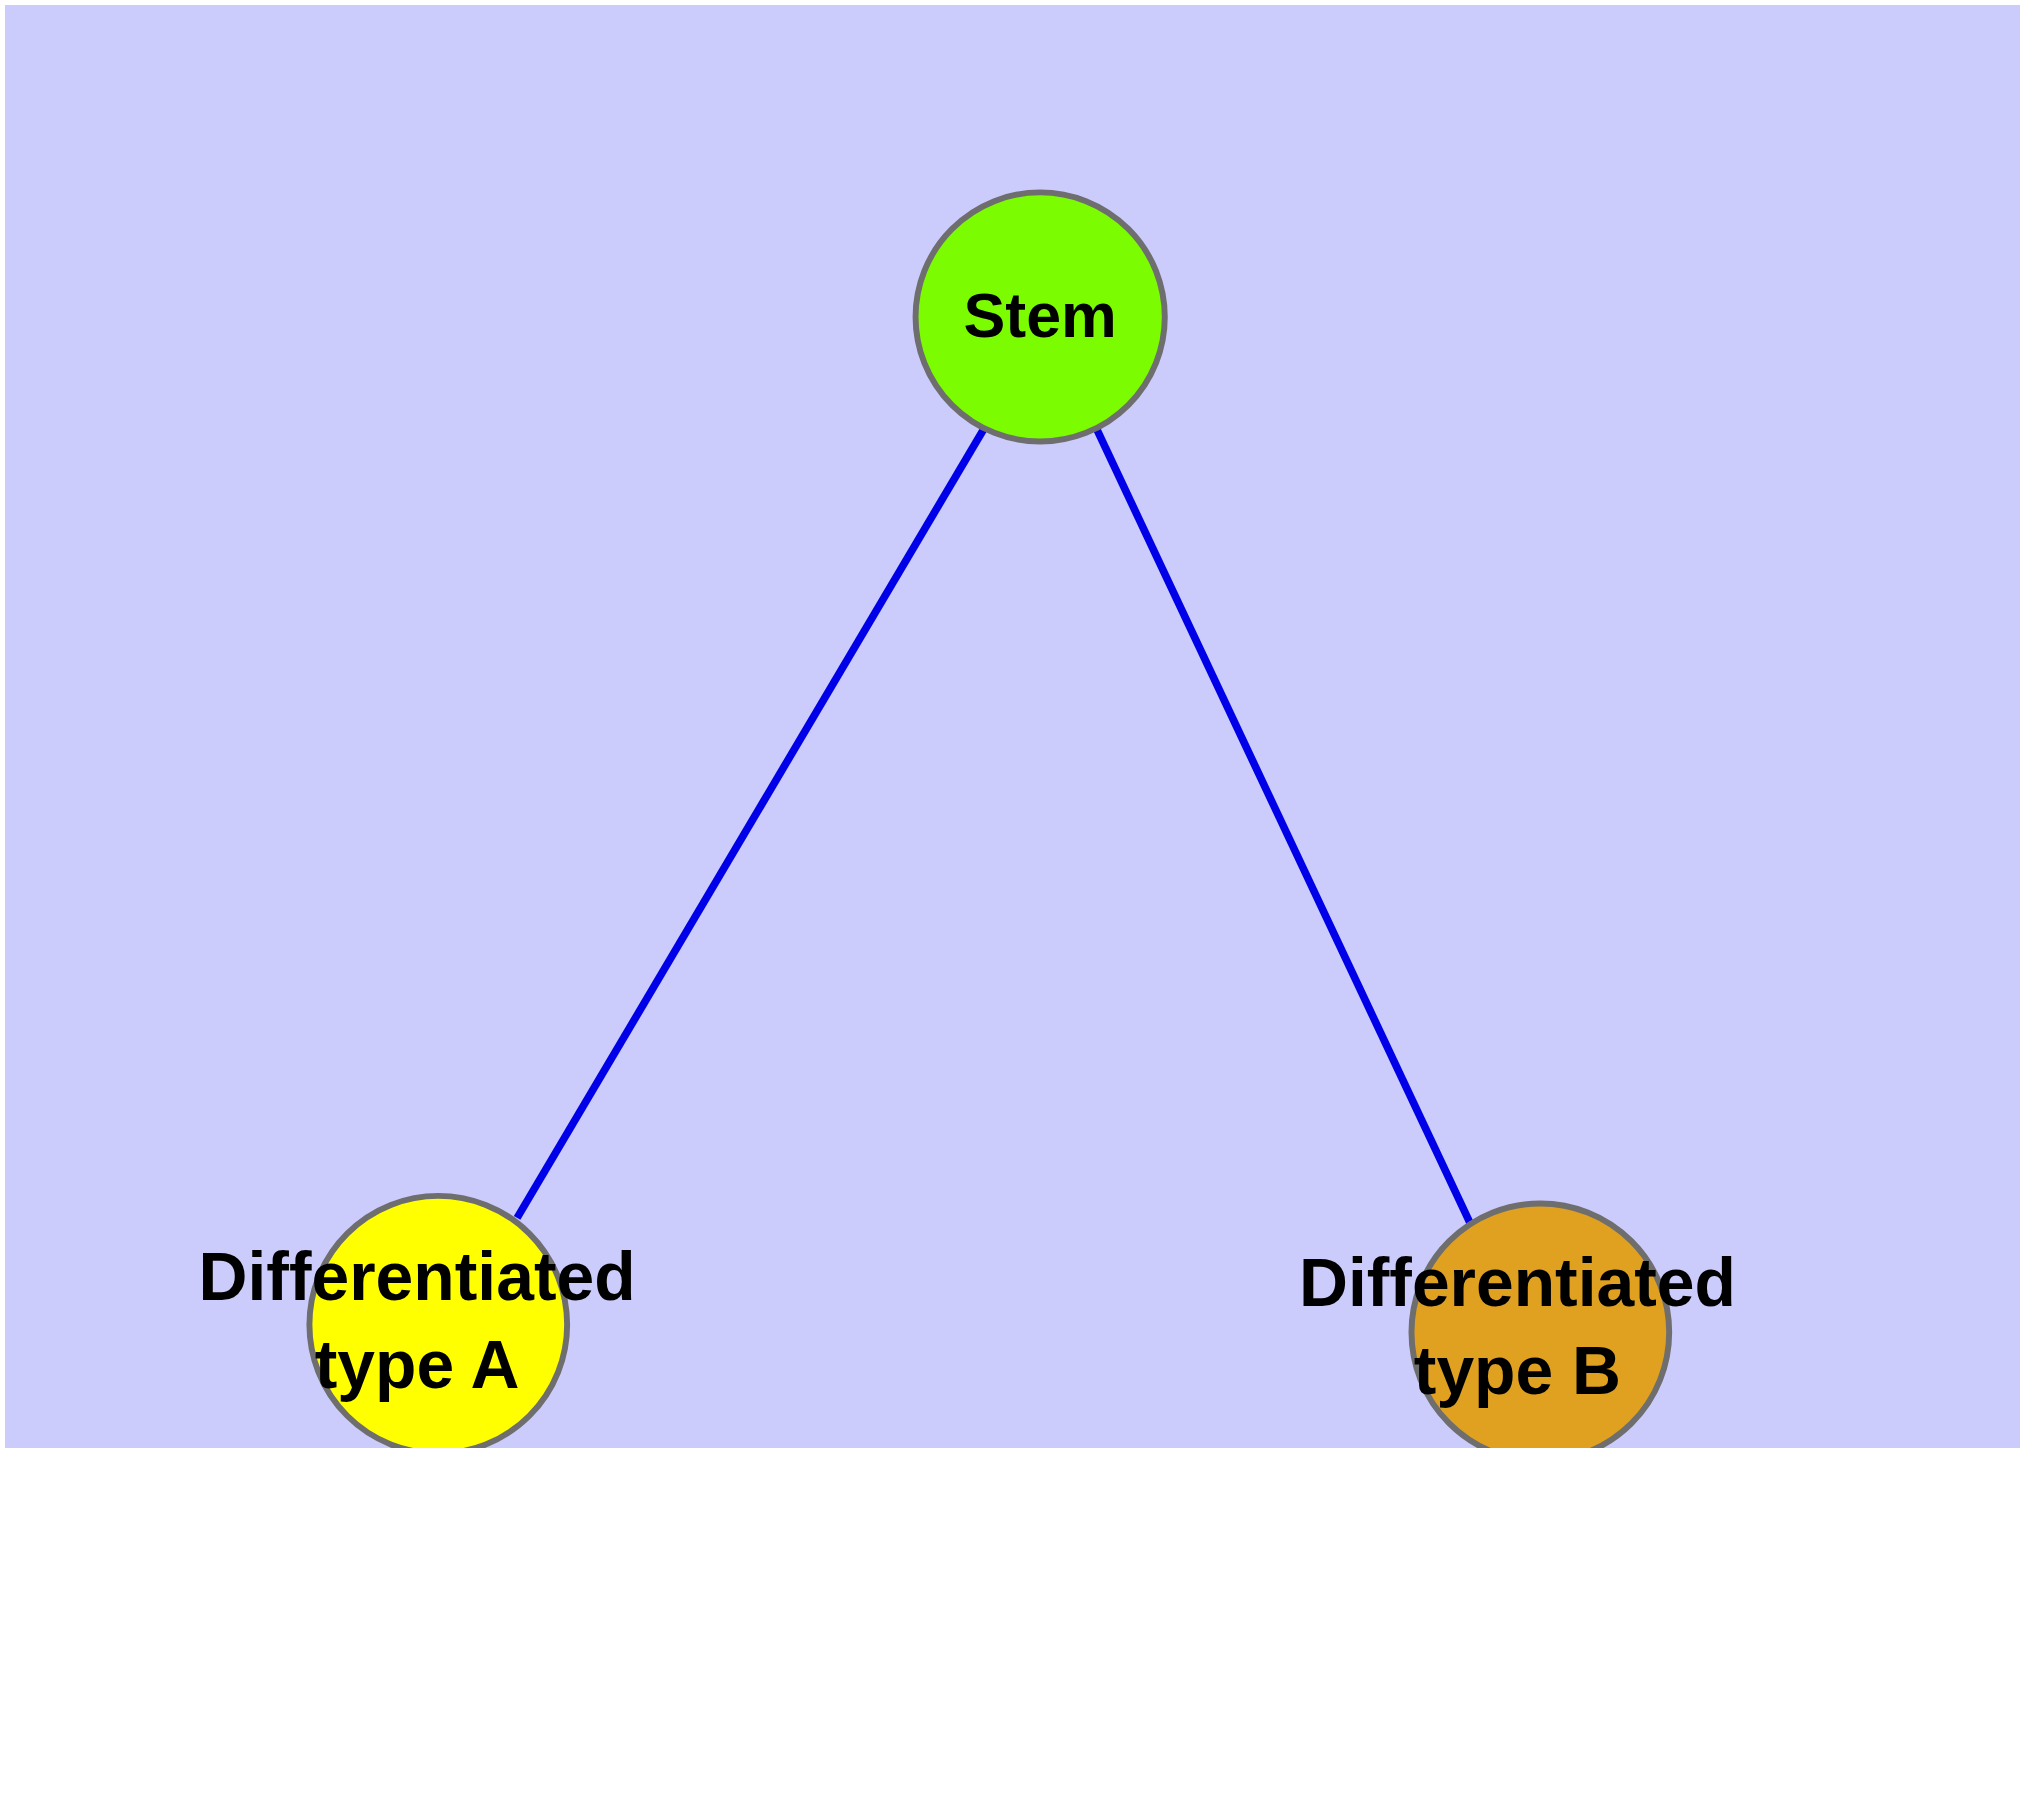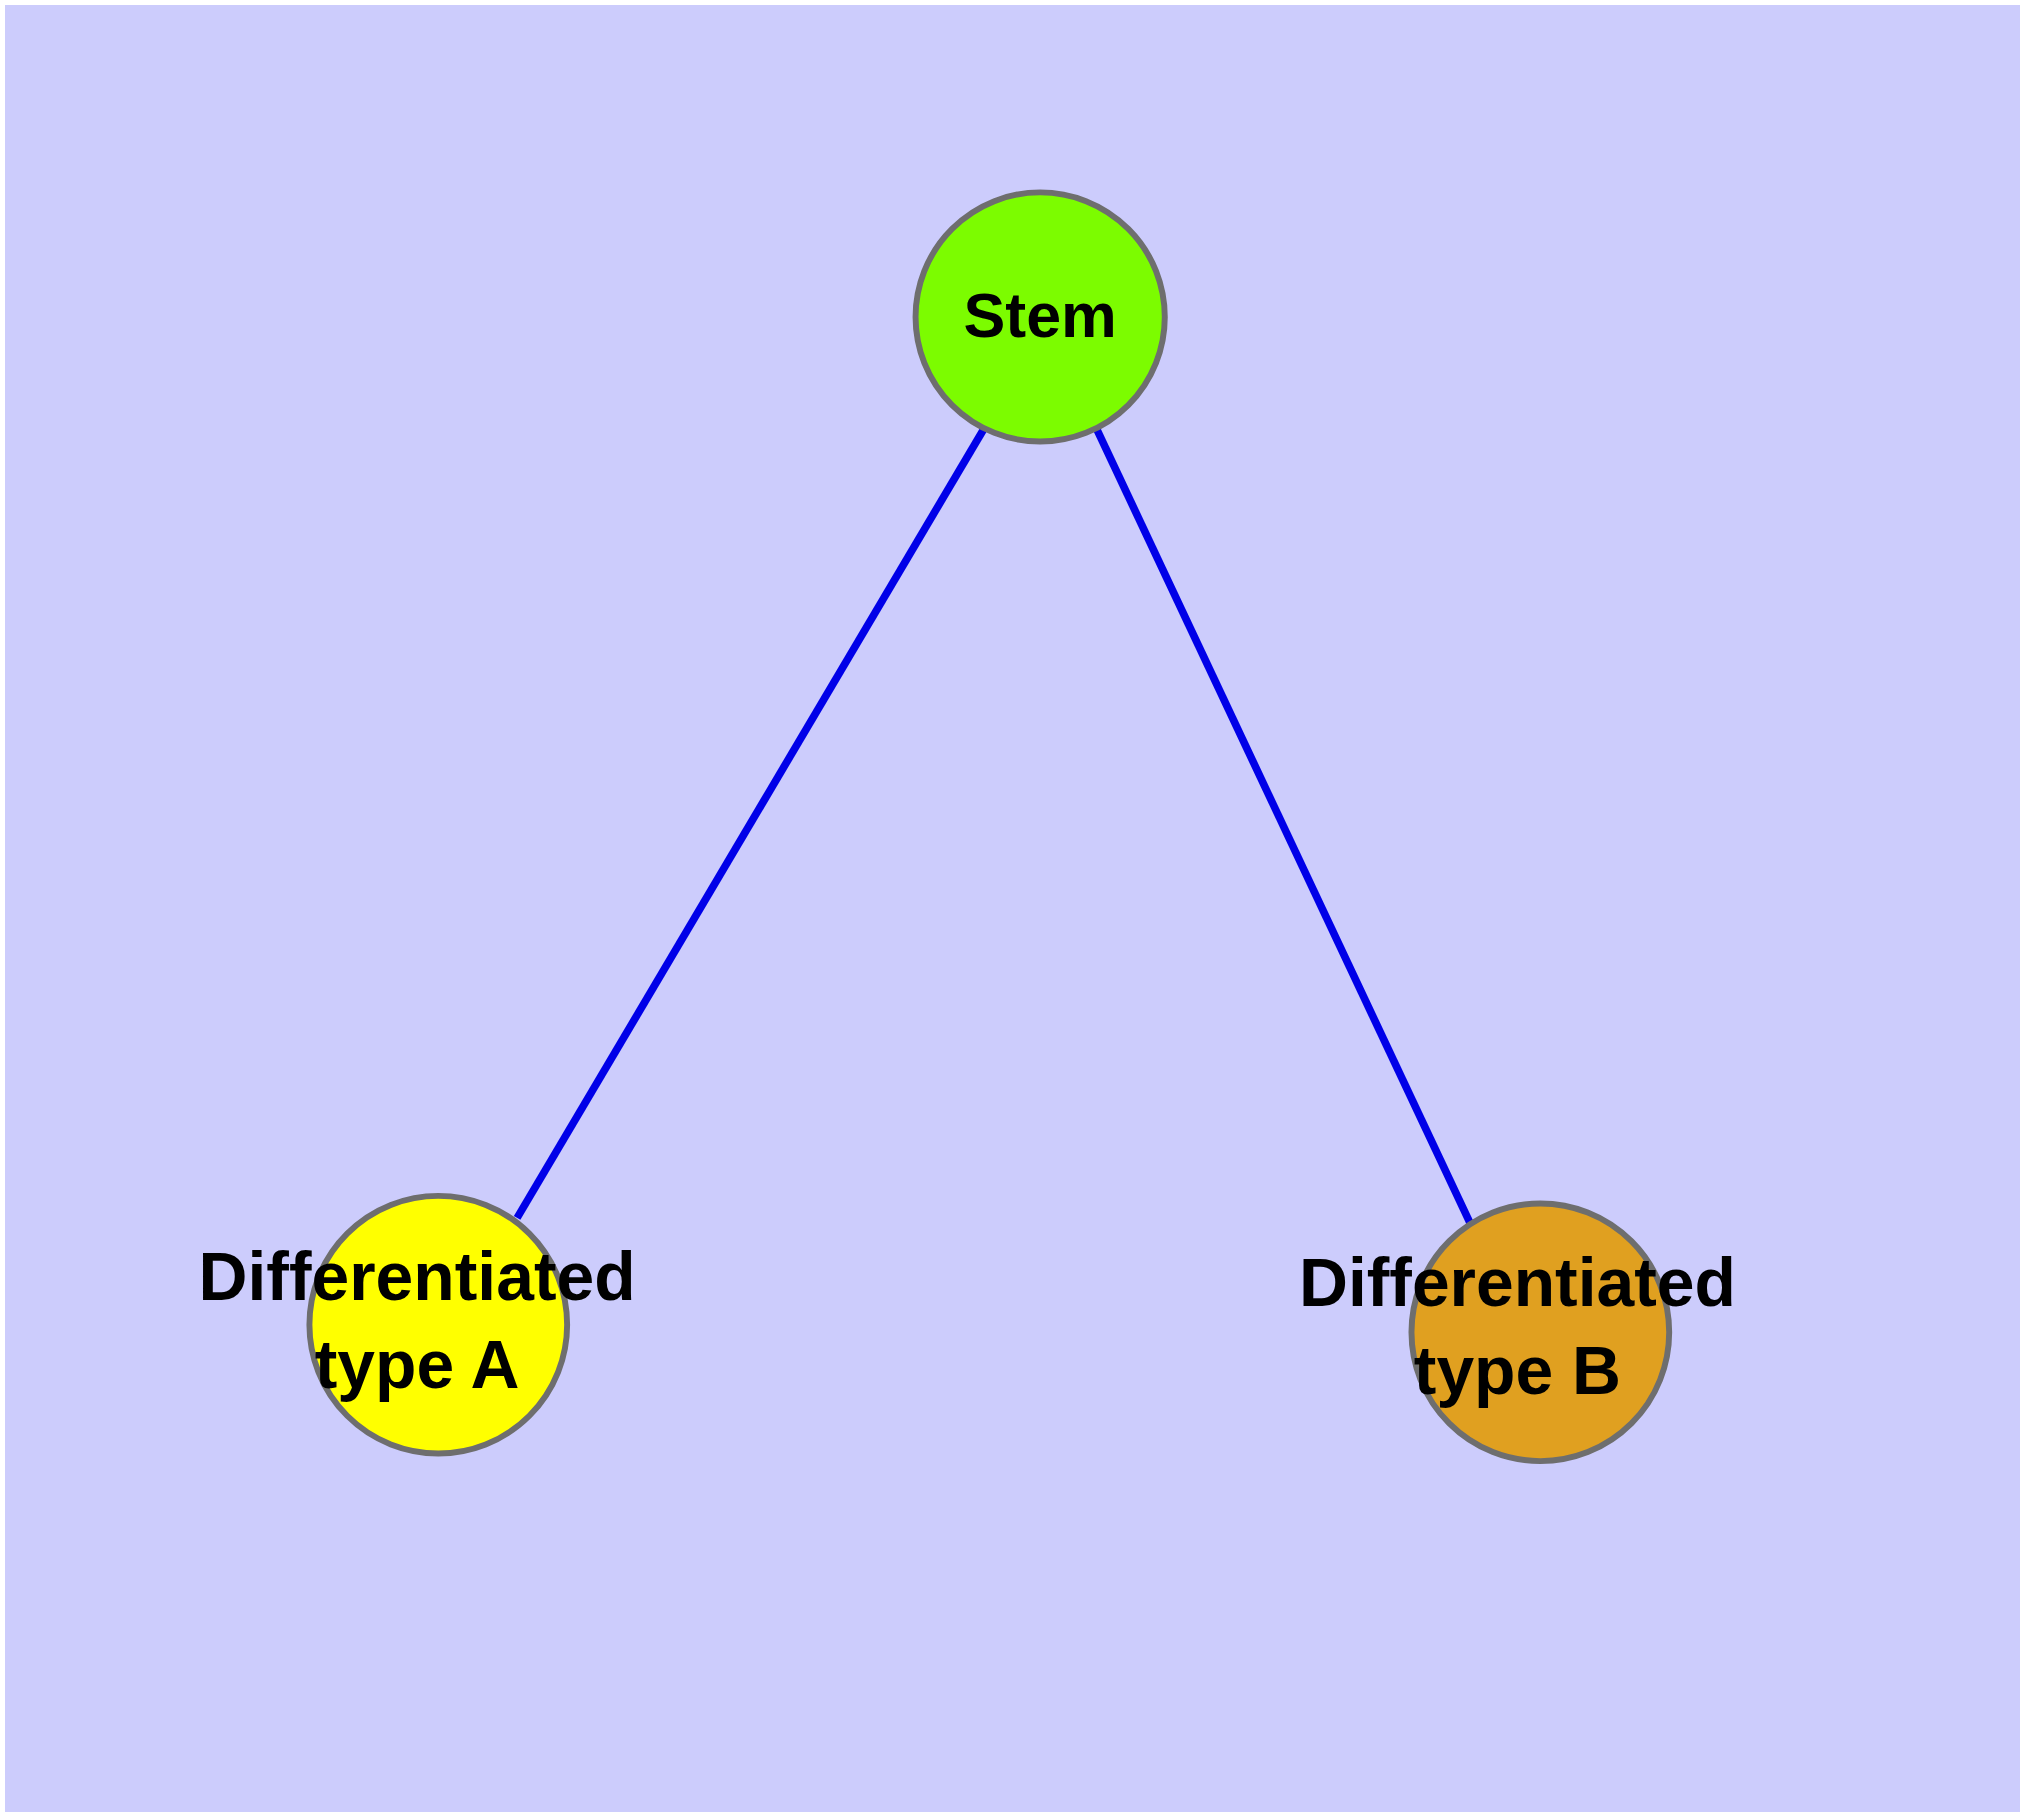--- a/index.html
+++ b/index.html
@@ -48,21 +48,21 @@
     dominant-baseline: middle;
     text-anchor: middle;
     white-space: pre;
   }
   .node-label.root { font-size: 74px; }
   .node-label.leaf { font-size: 80px; }
 </style>
 </head>
 <body>
 
-<div id="stage" style="width: 2021px; height: 1812px; background: rgb(255, 255, 255);">
+<div id="stage" style="width: 2021px; height: 1448px; background: rgb(255, 255, 255);">
 
   <div id="canvas-bg" style="background: rgb(204, 204, 252);"></div>
 
   <svg id="graph-svg" viewBox="0 0 2384 2138" preserveAspectRatio="none">
 
     <g>
       <line class="edge-line" x1="1160" y1="507" x2="610" y2="1437" stroke="#0000e8" stroke-width="9"></line>
       <line class="edge-line" x1="1294" y1="507" x2="1735" y2="1445" stroke="#0000e8" stroke-width="9"></line>
     </g>
 

